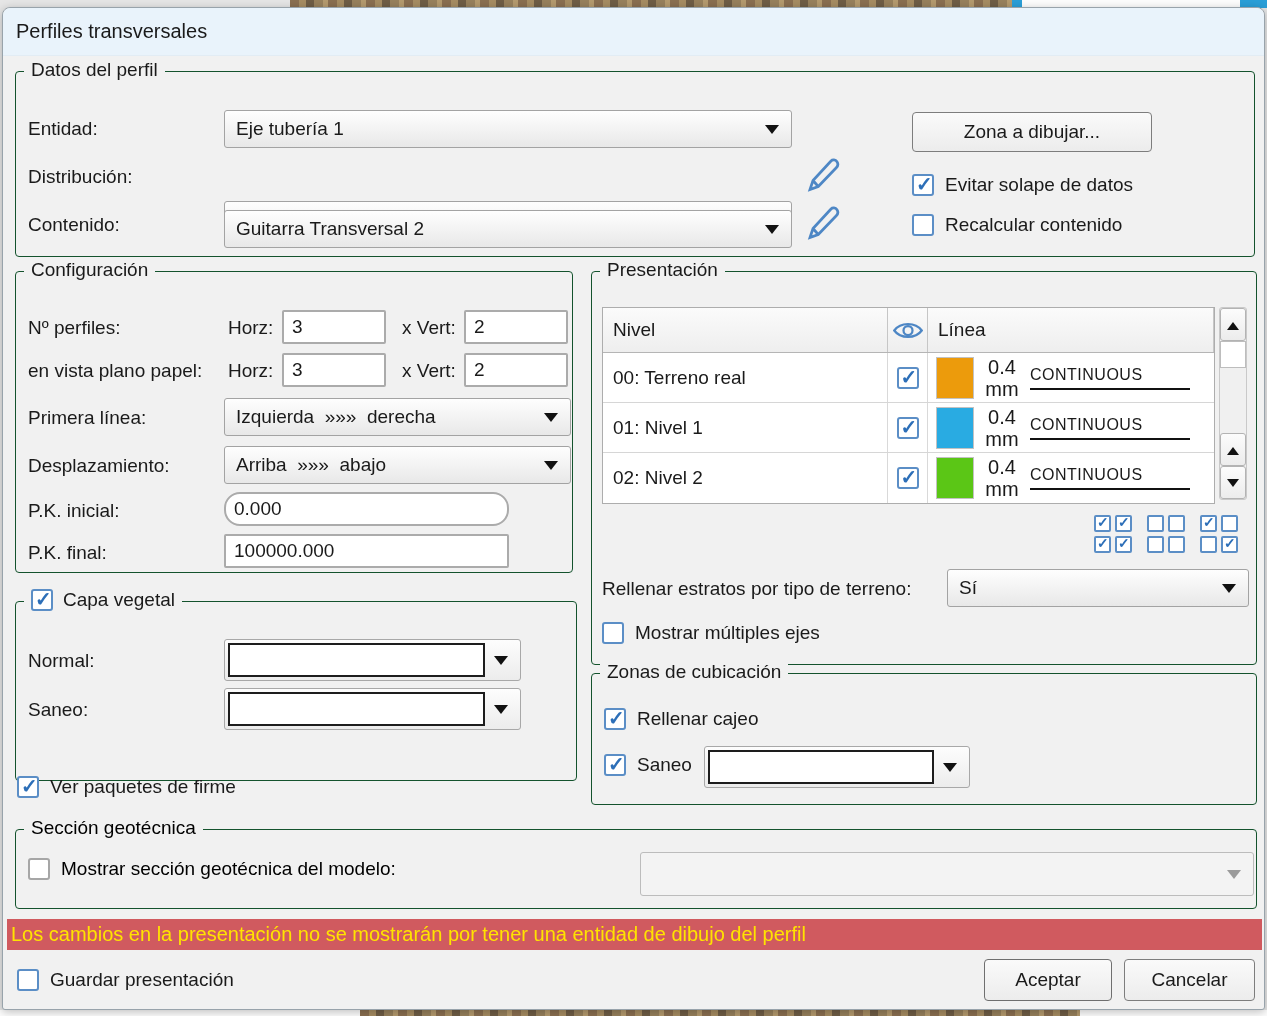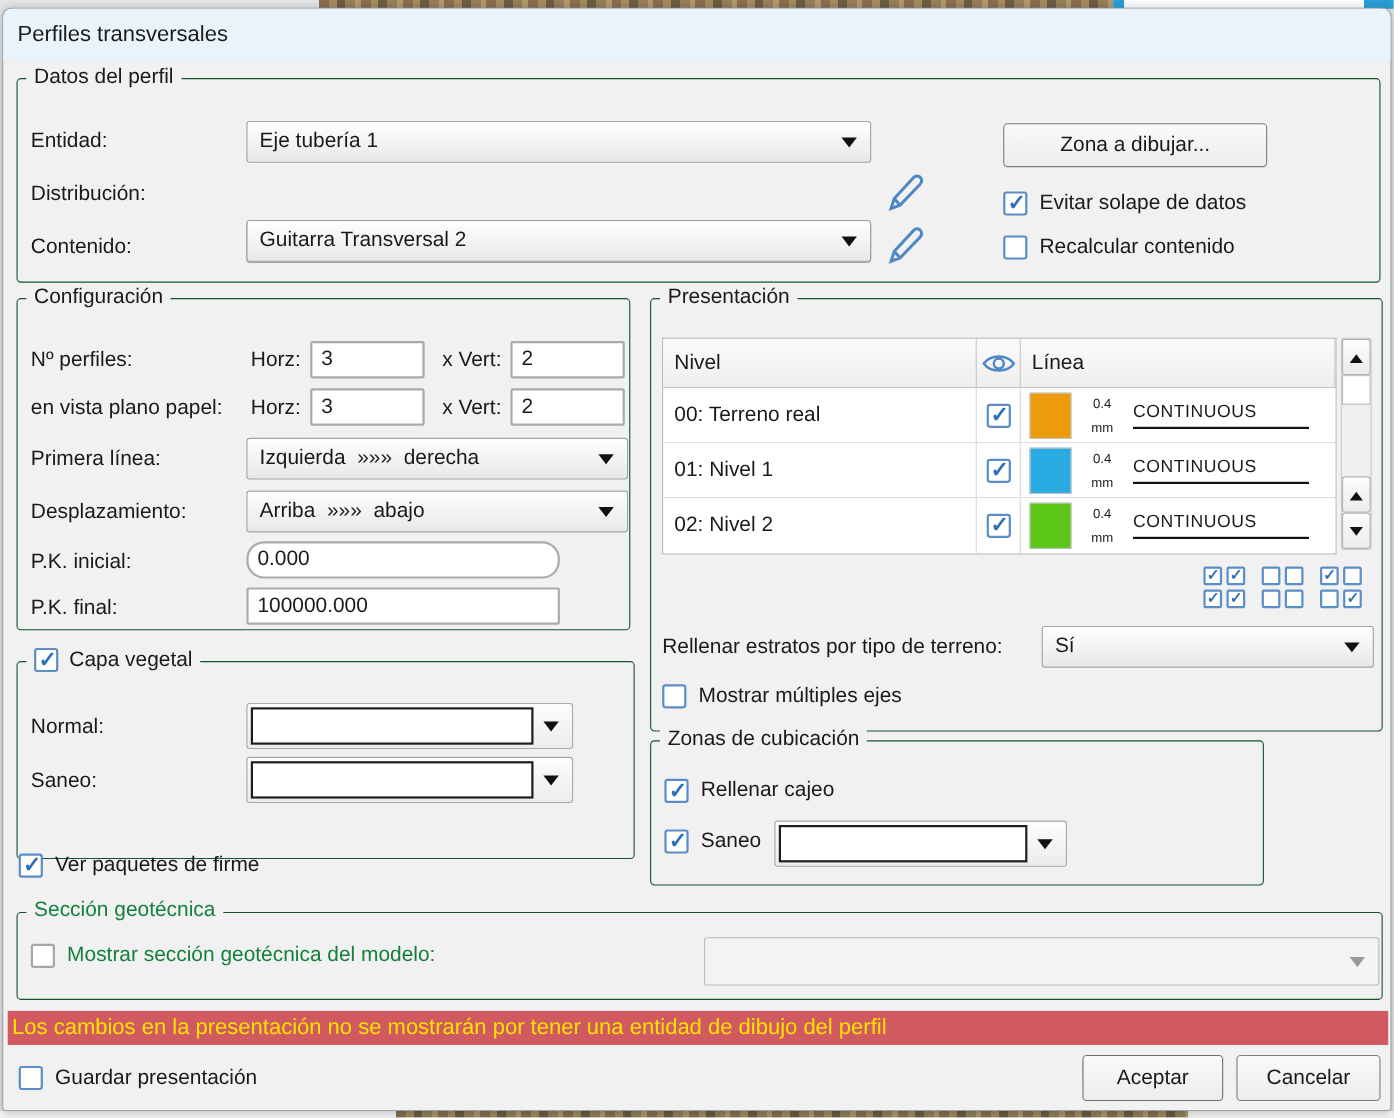--- a/index.html
+++ b/index.html
@@ -18,21 +18,21 @@
   #dialog { position:absolute; left:2px; top:7px; width:1263px; height:1003px;
     background:#f1f1f1; border:1px solid #98a3ab; border-radius:8px 8px 3px 3px;
     box-shadow:0 2px 10px rgba(0,0,0,.25); }
   #titlebar { position:absolute; left:0; top:0; width:100%; height:48px;
     background:#e9f3fb; border-radius:8px 8px 0 0; border-bottom:1px solid #e2ecf4;
     display:flex; align-items:center; padding-left:13px; font-size:20px; }
 
   .group { position:absolute; border:1px solid #14532d; border-radius:4px; }
   .legend { position:absolute; top:-13px; left:8px; background:#f1f1f1; padding:0 7px; font-size:19px; white-space:nowrap; }
   .legend-flex { position:absolute; top:-13px; left:8px; background:#f1f1f1; padding:0 7px; display:flex; align-items:center; gap:10px; font-size:19px; white-space:nowrap; }
-  .disabled-text { color:#15803d; }
+  .disabled-text { color:#000000; }
 
   .lbl { position:absolute; font-size:19px; white-space:nowrap; }
 
   
   .combo { position:absolute; border:1px solid #a3a3a3; border-radius:3px;
     background:linear-gradient(#fefefe,#f2f2f2 55%,#e8e8e8);
     display:flex; align-items:center; padding-left:11px; font-size:19px; white-space:pre; }
   .combo .arrow { position:absolute; right:12px; top:50%; margin-top:-4px; width:0; height:0;
     border-left:7px solid transparent; border-right:7px solid transparent; border-top:9px solid #111; }
   .combo.disabled { background:#f3f3f3; border-color:#bcbcbc; }
@@ -70,21 +70,21 @@
   #ptable { position:absolute; left:10px; top:35px; width:613px; border:1px solid #adadad; background:#fff; }
   .thead { display:flex; height:45px; background:linear-gradient(#fbfbfb,#eeeeee); border-bottom:1px solid #b5b5b5; }
   .thead .hc { display:flex; align-items:center; padding-left:10px; font-size:19px; border-right:1px solid #c6c6c6; }
   .trow { display:flex; height:50px; border-bottom:1px solid #d6d6d6; background:#fff; }
   .trow:last-child { border-bottom:none; }
   .cell { border-right:1px solid #d9d9d9; display:flex; align-items:center; }
   .c-nivel { width:285px; padding-left:10px; font-size:19px; }
   .c-eye { width:40px; justify-content:center; }
   .c-linea { width:286px; border-right:none; padding-left:8px; }
   .swatch { width:38px; height:42px; border:1px solid #c2c2c2; flex:0 0 auto; }
-  .wval { width:56px; text-align:center; font-size:12px; line-height:22px; }
+  .wval { width:56px; text-align:center; font-size:20px; line-height:22px; }
   .ltype { flex:1; padding-right:24px; font-size:16px; letter-spacing:.5px; }
   .ltype .ln { display:block; height:0; border-bottom:2px solid #111; margin-top:4px; }
 
   
   #pscroll { position:absolute; left:627px; top:35px; width:28px; height:193px; background:#f0f0f0; border:1px solid #c9c9c9; border-radius:3px; display:flex; flex-direction:column; }
   .sbtn { height:33px; background:linear-gradient(#fcfcfc,#ececec); border:1px solid #b3b3b3; border-radius:3px; position:relative; flex:0 0 auto; }
   .sbtn::after { content:""; position:absolute; left:50%; top:50%; width:0; height:0; }
   .sbtn.up::after   { margin:-3px 0 0 -6px; border-left:6px solid transparent; border-right:6px solid transparent; border-bottom:8px solid #111; }
   .sbtn.down::after { margin:-4px 0 0 -6px; border-left:6px solid transparent; border-right:6px solid transparent; border-top:8px solid #111; }
   .sthumb { height:27px; background:#fff; border:1px solid #bdbdbd; flex:0 0 auto; }
@@ -130,21 +130,21 @@
       <span class="lbl" style="left:12px; top:94px;">Distribución:</span>
       <div class="combo" style="left:208px; top:86px; width:568px; height:38px;margin-top:43px;">
         <span>Acotación cada 20 m</span>
         <span class="arrow"></span>
       </div>
       <svg class="pencil" style="left:788px; top:84px;" viewBox="0 0 24 26">
         <path d="M4 22 L6 16 L18 3 C19 2 21 2 22 3.5 C23 5 22.5 6.5 21.5 7.5 L9.5 20 Z M6 16 L9.5 20" fill="none" stroke="#4e87c5" stroke-width="1.8"></path>
       </svg>
 
       <span class="lbl" style="left:12px; top:142px;">Contenido:</span>
-      <div class="combo" style="left:208px; top:128px; width:568px; height:38px;">
+      <div class="combo" style="left:208px; top:138px; width:568px; height:38px;">
         <span>Guitarra Transversal 2</span>
         <span class="arrow"></span>
       </div>
       <svg class="pencil" style="left:788px; top:132px;" viewBox="0 0 24 26">
         <path d="M4 22 L6 16 L18 3 C19 2 21 2 22 3.5 C23 5 22.5 6.5 21.5 7.5 L9.5 20 Z M6 16 L9.5 20" fill="none" stroke="#4e87c5" stroke-width="1.8"></path>
       </svg>
 
       <div class="pbtn" style="left:896px; top:40px; width:240px; height:40px;">Zona a dibujar...</div>
 
       <div class="checkrow" style="left:896px; top:102px;">
@@ -300,21 +300,21 @@
         <span>Sí</span>
         <span class="arrow"></span>
       </div>
 
       <div class="checkrow" style="left:10px; top:350px;">
         <span class="cb"></span>
         <span>Mostrar múltiples ejes</span>
       </div>
     </div>
 
-    <div class="group" style="left:588px; top:665px; width:558px; height:132px;">
+    <div class="group" style="left:588px; top:665px; width:666px; height:132px;">
       <span class="legend">Zonas de cubicación</span>
 
       <div class="checkrow" style="left:12px; top:34px;">
         <span class="cb checked"></span>
         <span>Rellenar cajeo</span>
       </div>
 
       <div class="checkrow" style="left:12px; top:80px;">
         <span class="cb checked"></span>
         <span>Saneo</span>

